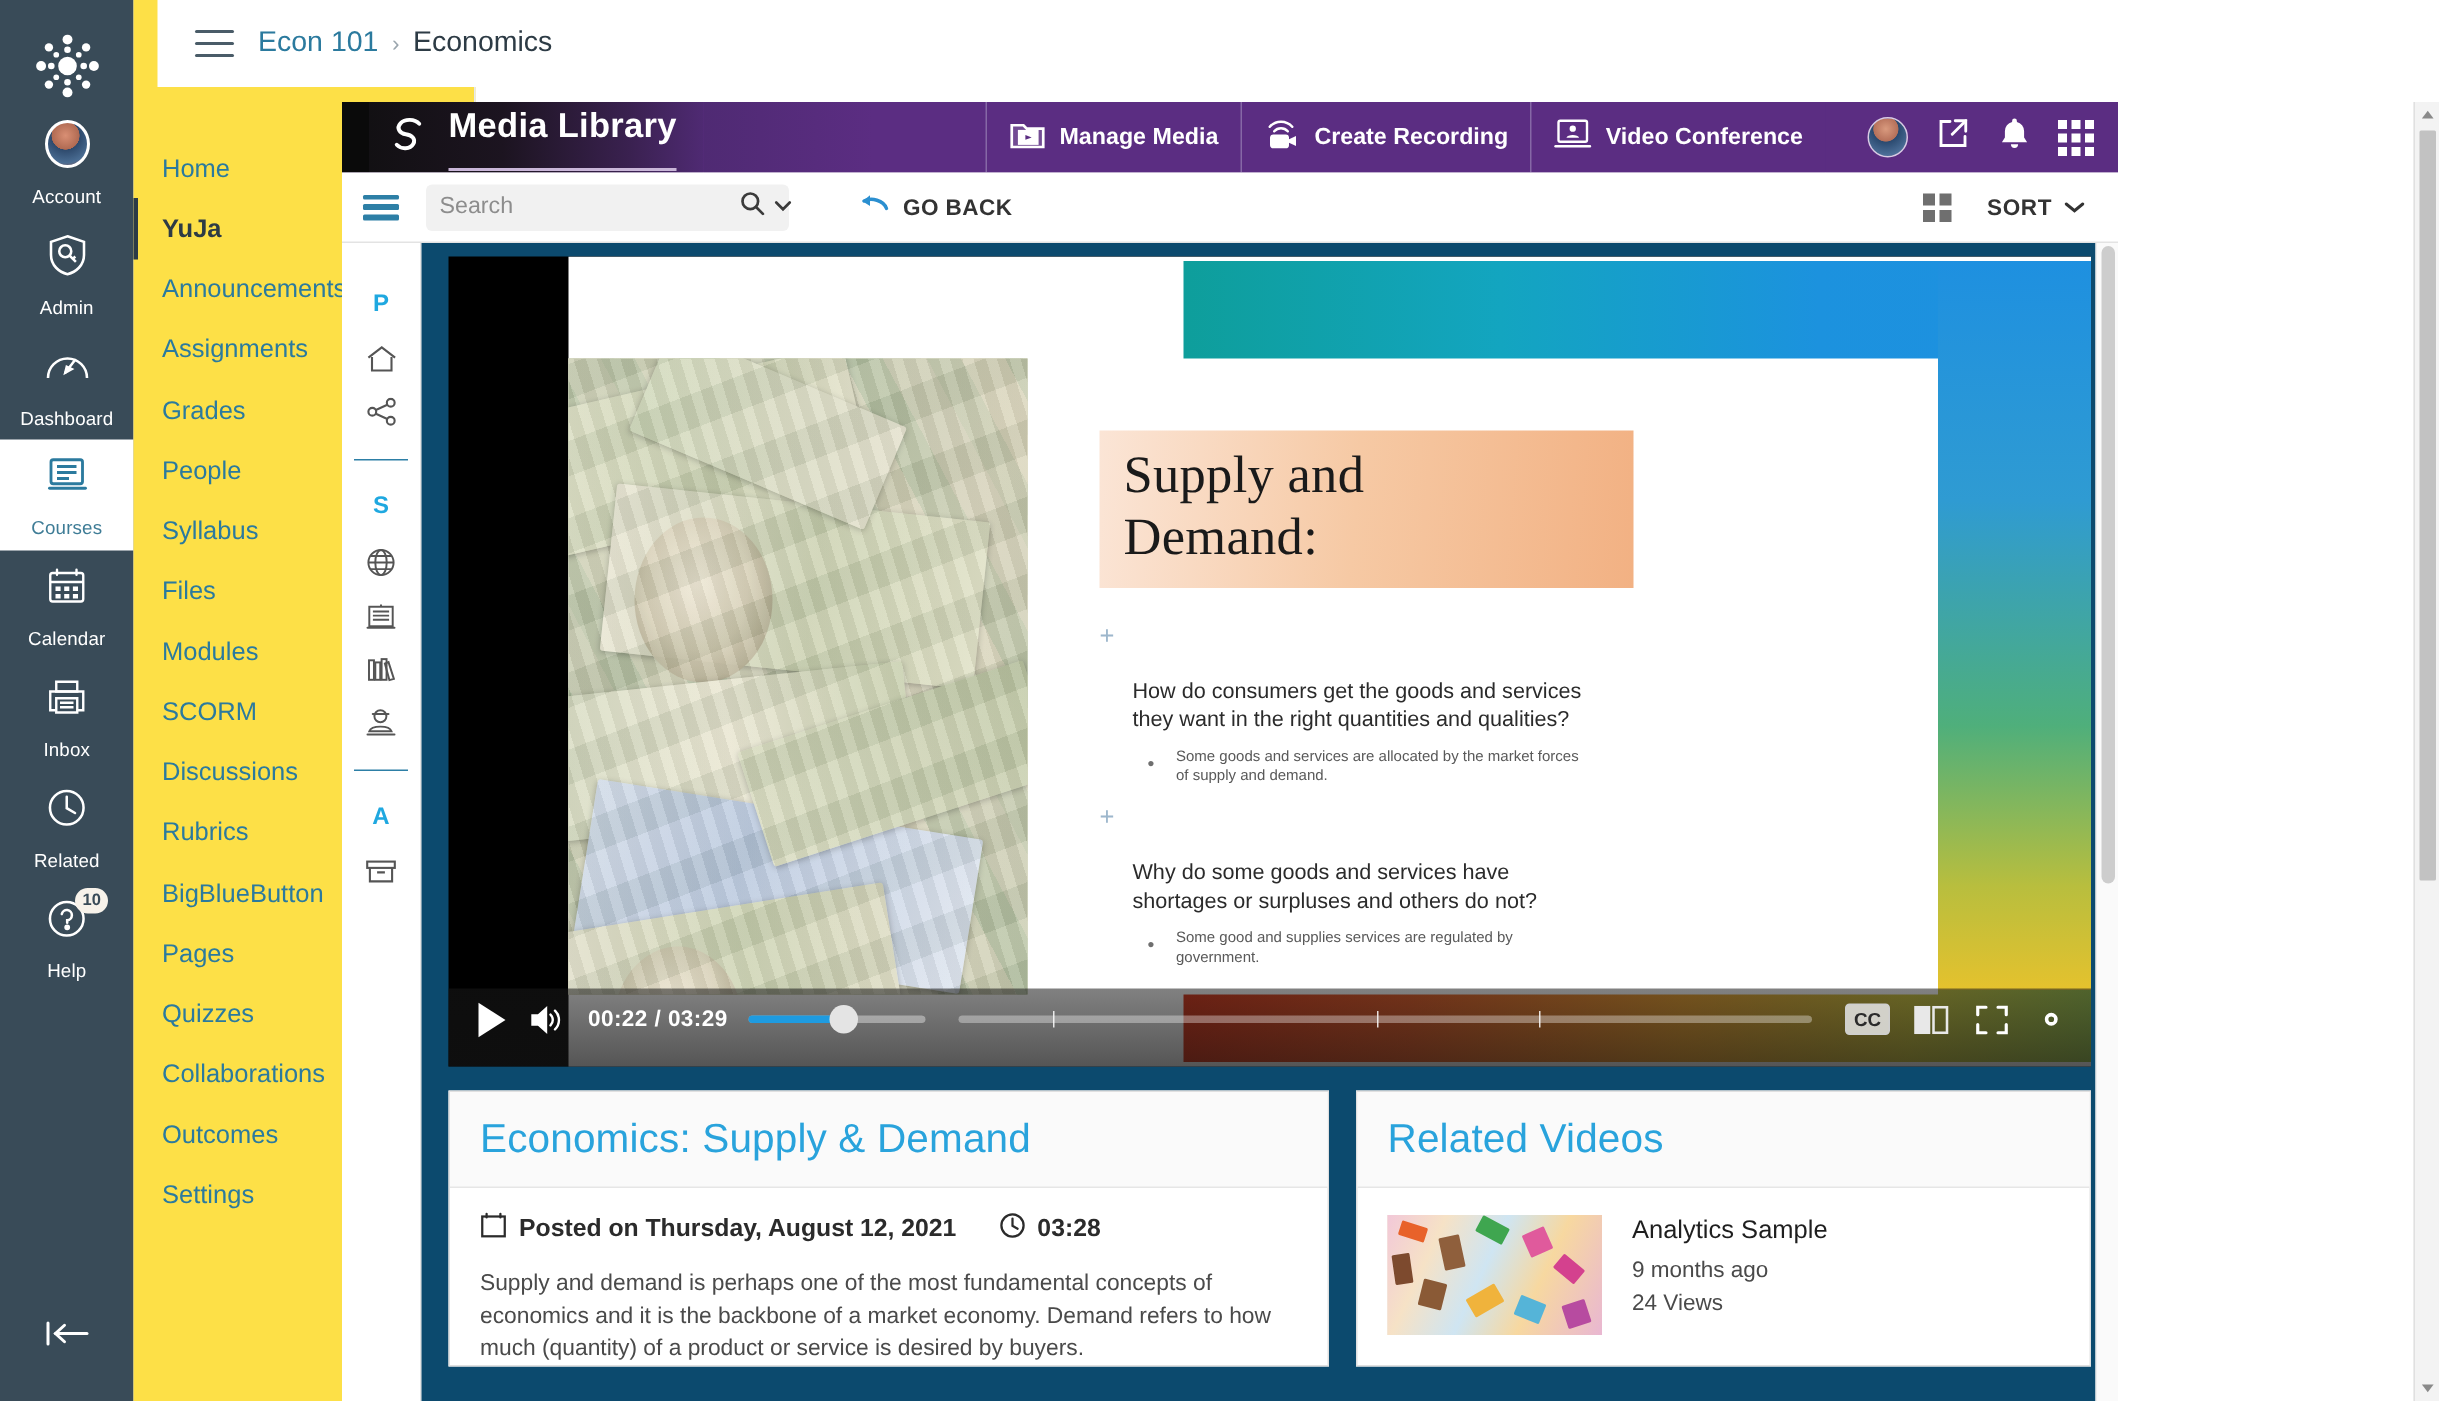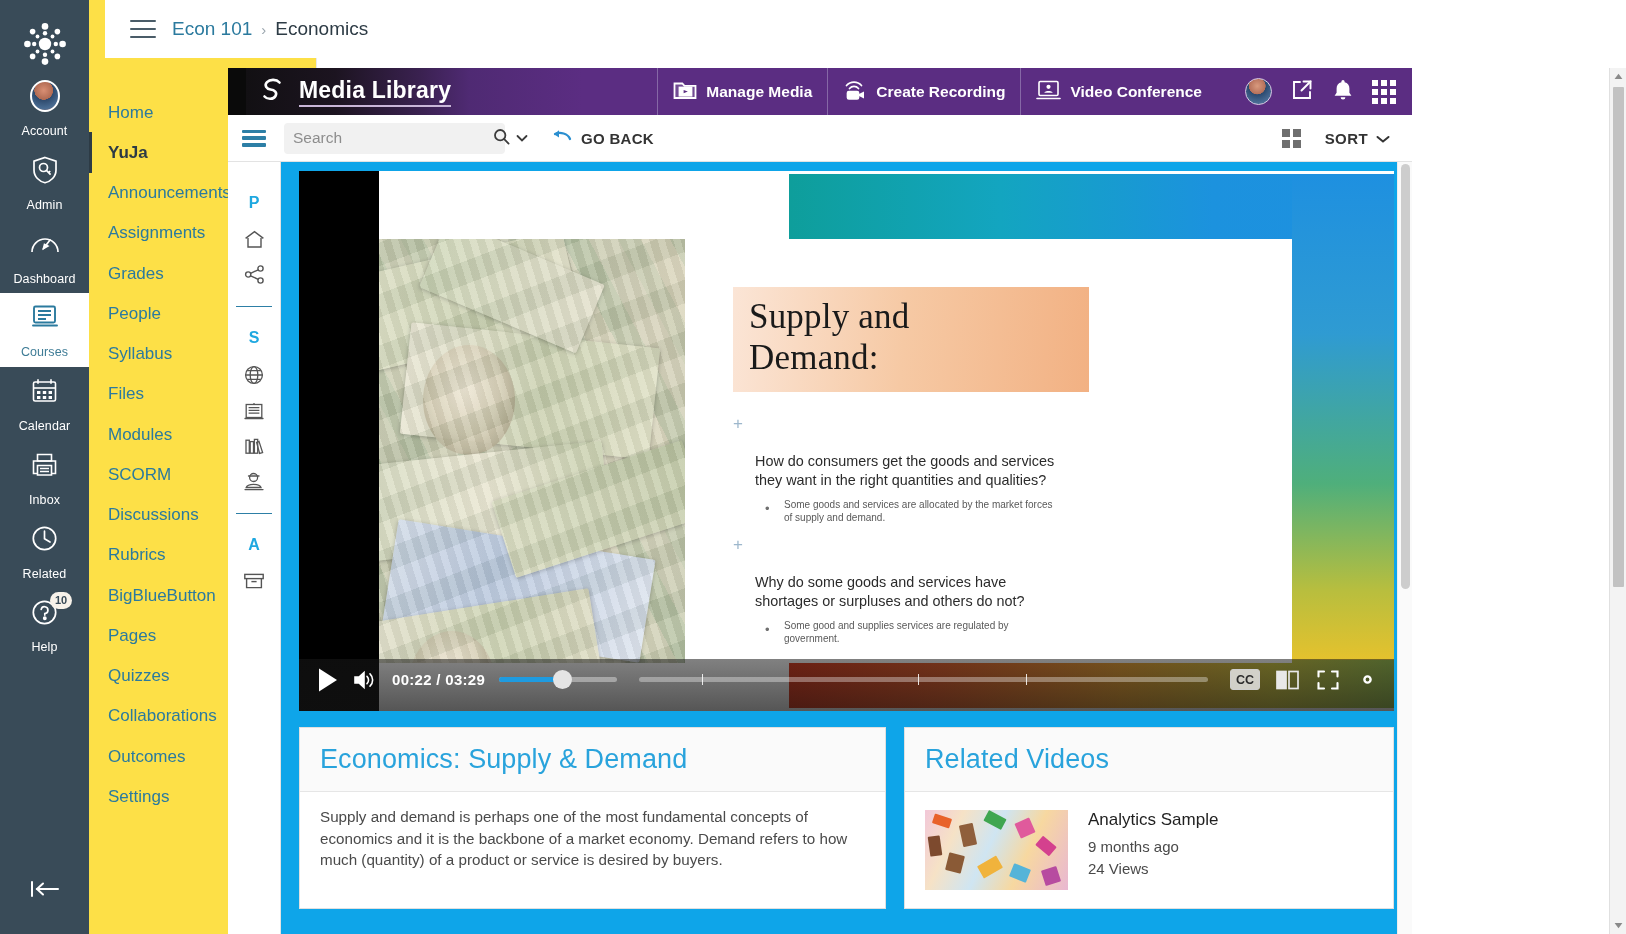--- a/index.html
+++ b/index.html
@@ -78,21 +78,21 @@
 
   
   .ml-top { height: 47px; display: flex; align-items: stretch; background: #5B2D82; }
   .ml-top-black { width: 18px; background: #0a0a0a; }
   .ml-brand {
     display: flex; align-items: center; gap: 12px; padding: 0 18px 0 12px;
     background: linear-gradient(90deg,#121013 0%, #1c1420 40%, #3a2150 78%, #4f2a73 100%);
   }
   .ml-brand-text {
     color: #ffffff; font-size: 23px; font-weight: 700; letter-spacing: .2px;
-    border-bottom: 2px solid #c9b6d8; padding-bottom: 1px;
+    border-bottom: 2px solid #c9b6d8; padding-bottom: 15px;
   }
   .ml-spacer { flex: 1 1 auto; background: linear-gradient(90deg,#4f2a73 0%, #5B2D82 60%); }
   .ml-act {
     display: flex; align-items: center; gap: 9px; padding: 0 15px;
     color: #ffffff; font-size: 15.5px; font-weight: 700; cursor: pointer;
     border-left: 1px solid #8668a6; background: #5B2D82;
   }
   .ml-right { display: flex; align-items: center; gap: 18px; padding: 0 16px 0 28px; background: #5B2D82; }
   .ml-ravatar {
     width: 27px; height: 27px; border-radius: 50%;
@@ -103,21 +103,21 @@
   .ml-grid9 i { background: #ffffff; display: block; }
 
   
   .ml-tools {
     height: 47px; display: flex; align-items: center; gap: 0;
     border-bottom: 1px solid #e3e3e3; background: #ffffff; padding-left: 14px;
   }
   .tool-hamb { width: 24px; height: 17px; display:flex; flex-direction:column; justify-content: space-between; cursor:pointer; }
   .tool-hamb i { height: 3.2px; background: #2D7FA6; border-radius: 1px; display:block; }
   .searchbox {
-    margin-left: 18px; width: 221px; height: 31px; background: #f1f1f1;
+    margin-left: 18px; width: 242px; height: 31px; background: #f1f1f1;
     border-radius: 4px; display: flex; align-items: center; padding: 0 9px;
   }
   .searchbox input {
     flex: 1 1 auto; border: 0; background: transparent; outline: none;
     font-size: 15.5px; color: #6b6b6b; font-family: "Liberation Sans", sans-serif;
   }
   .searchbox input::placeholder { color: #8d8d8d; }
   .goback { display: flex; align-items: center; gap: 9px; margin-left: 46px; cursor: pointer; }
   .goback-label { font-size: 15px; font-weight: 700; color: #333; letter-spacing: .3px; }
   .tools-right { margin-left: auto; display: flex; align-items: center; gap: 24px; padding-right: 22px; }
@@ -126,21 +126,21 @@
   .sortlabel { font-size: 15px; font-weight: 700; color: #333; letter-spacing: .4px; cursor:pointer; }
 
   
   .ml-body { flex: 1 1 auto; display: flex; min-height: 0; }
   .rail { width: 53px; flex: 0 0 53px; border-right: 1px solid #e3e3e3; background: #fff; padding-top: 26px; }
   .rail-group { padding-bottom: 14px; border-bottom: 1px solid #2D7FA6; margin: 0 8px 16px; }
   .rail-group:last-child { border-bottom: 0; }
   .rail-letter { text-align: center; font-size: 16px; font-weight: 700; color: #1FA8E0; padding: 6px 0 10px; cursor:pointer; }
   .rail-ic { display: flex; justify-content: center; padding: 8px 0; cursor: pointer; }
 
-  .ml-content { flex: 1 1 auto; position: relative; overflow: hidden; background: #0ea5e9; }
+  .ml-content { flex: 1 1 auto; position: relative; overflow: hidden; background: #0c4a6e; }
 
   
   .player { position: relative; margin: 9px 18px 0 18px; height: 540px; background: #000; }
   .slide { position: absolute; inset: 0; overflow: hidden; }
   .slide-white { position: absolute; left: 80px; top: 0; right: 0; bottom: 0; background: #ffffff; }
   .accent-top {
     position: absolute; left: 490px; top: 3px; right: 0; height: 72px;
     background: linear-gradient(90deg, #0E9E9B 0%, #13A5C0 35%, #1C92DE 70%, #1E90E0 100%);
   }
   .accent-right {
@@ -775,20 +775,40 @@
               </span>
             </span>
           </div>
         </div>
 
         <div class="lower">
           <section class="card card-main">
             <div class="card-hd">
               <h2>Economics: Supply &amp; Demand</h2>
             </div>
+            <div class="meta">
+              <span class="meta-item">
+                <span>
+                  <svg width="18" height="18" viewBox="0 0 18 18" fill="none" stroke="#2b2b2b" stroke-width="1.5">
+                    <rect x="1.5" y="3" width="15" height="13.2"></rect>
+                      <path d="M4.4 1.2 V3.6 M13.6 1.2 V3.6" stroke-linecap="round"></path>
+                  </svg>
+                </span>
+                <span>Posted on Thursday, August 12, 2021</span>
+              </span>
+              <span class="meta-item">
+                <span>
+                  <svg width="18" height="18" viewBox="0 0 18 18" fill="none" stroke="#2b2b2b" stroke-width="1.5">
+                    <circle cx="9" cy="9" r="7.4"></circle>
+                      <path d="M9 4.4 V9.2 L12.4 11.2" stroke-linecap="round"></path>
+                  </svg>
+                </span>
+                <span>03:28</span>
+              </span>
+            </div>
             <p class="desc">Supply and demand is perhaps one of the most fundamental concepts of economics and it is the backbone of a market economy. Demand refers to how much (quantity) of a product or service is desired by buyers.</p>
           </section>
 
           <section class="card card-side">
             <div class="card-hd">
               <h2>Related Videos</h2>
             </div>
             <div class="rv-row">
               <div class="rv-thumb">
                 <span class="conf" style="left:8px;top:6px;width:18px;height:10px;background:#e8622a;transform:rotate(18deg)"></span>

